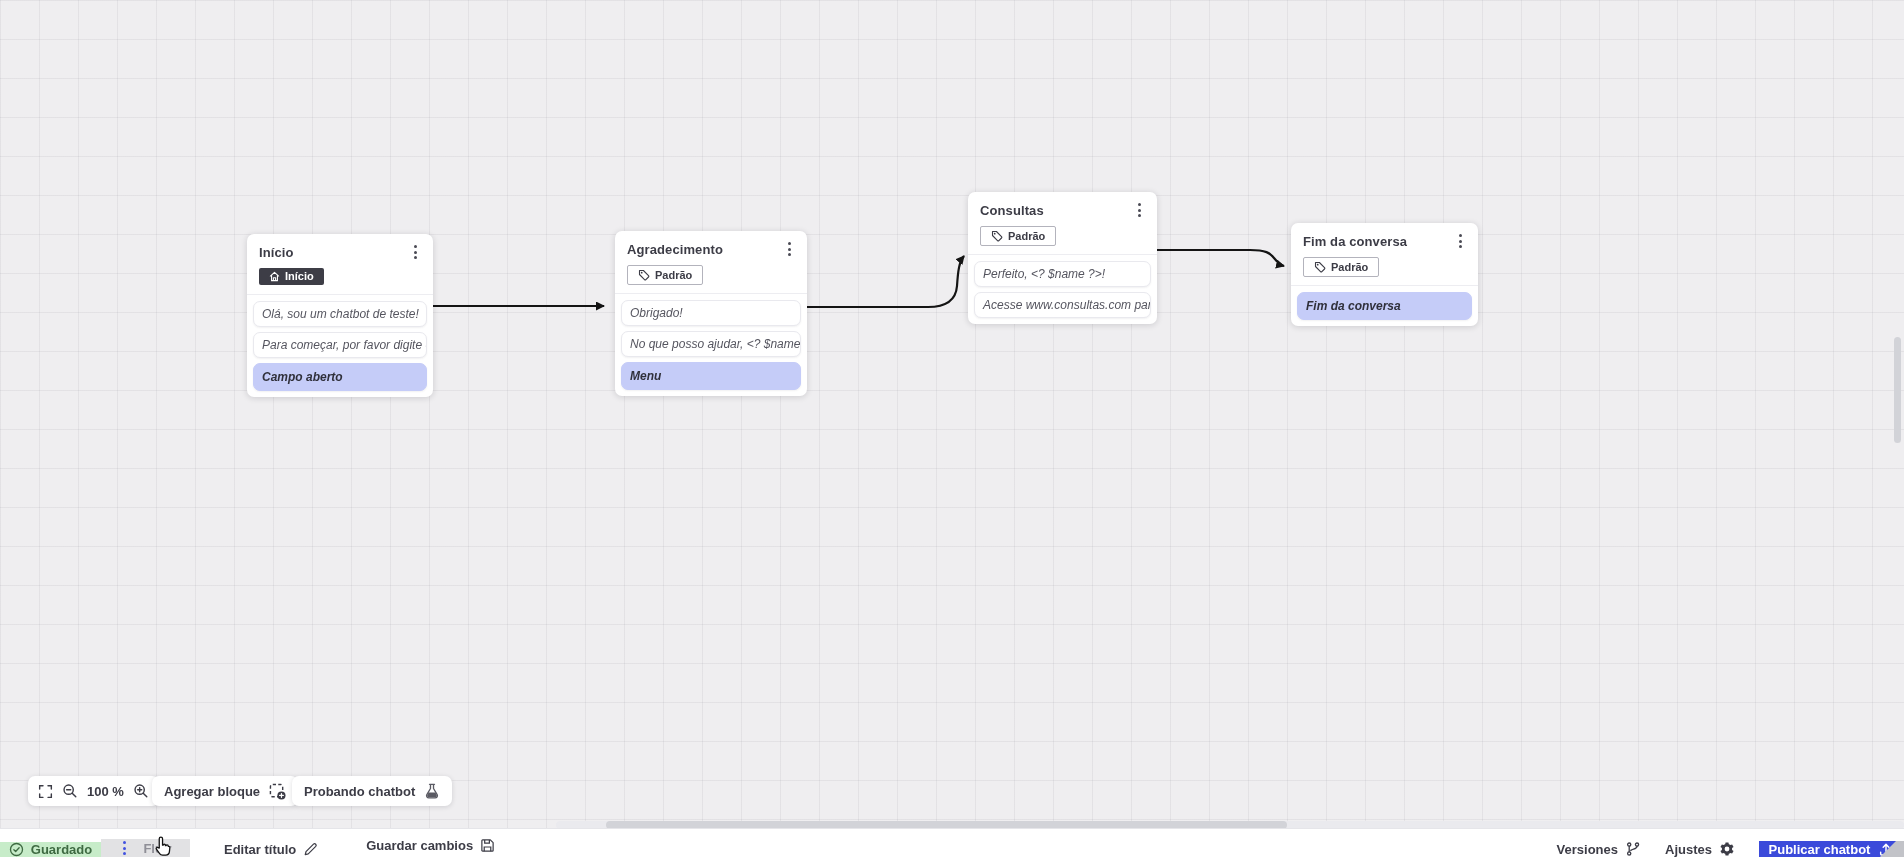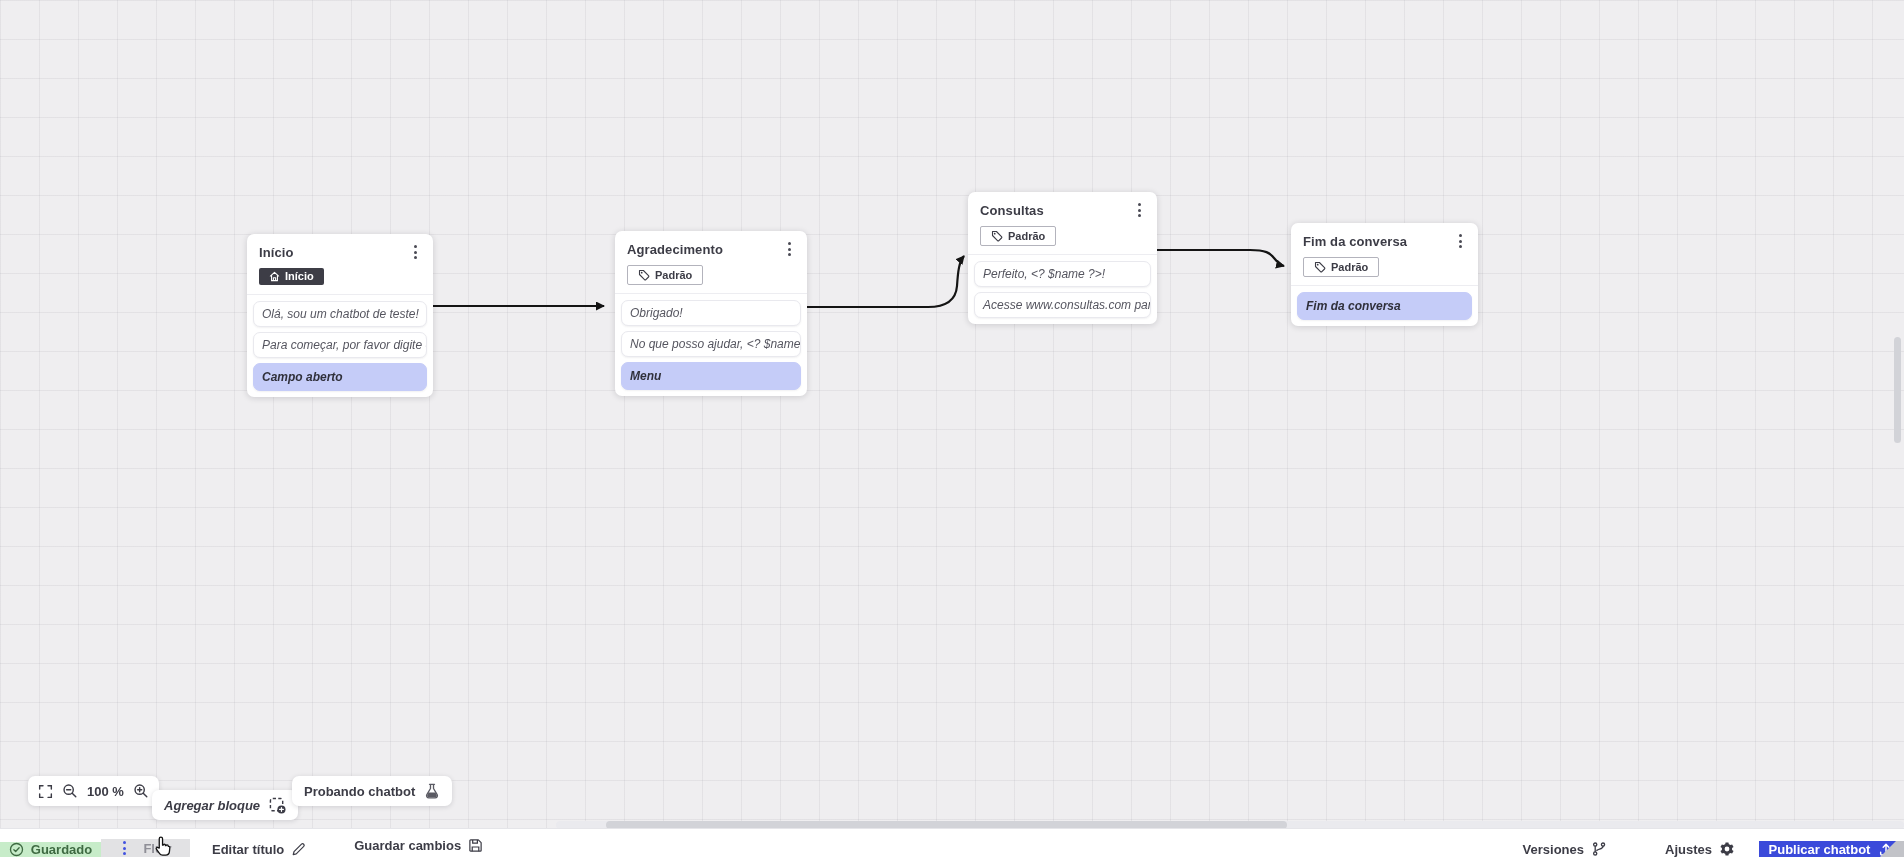--- a/index.html
+++ b/index.html
@@ -46,43 +46,43 @@
   
   .float-ctl {
     position:absolute; height:30px; background:#fff; border-radius:7px;
     box-shadow:0 1px 5px rgba(25,25,40,.15);
     display:flex; align-items:center; color:#3c3c46;
   }
   .zoom-panel { left:28px; bottom:51px; padding:0 10px; gap:9px; }
   .zoom-panel .zl { font-size:13px; font-weight:700; }
   .icon-btn { display:flex; align-items:center; cursor:pointer; }
   .canvas-btn { font-size:13px; font-weight:700; gap:9px; padding:0 12px; cursor:pointer; }
-  .btn-addblock { left:152px; bottom:37px;font-style:italic; }
+  .btn-addblock { left:152px; bottom:51px; }
   .btn-test { left:292px; bottom:51px; }
 
   
   .hscroll-track { position:absolute; left:556px; right:0; bottom:28px; height:8px; background:#eaeaee; border-radius:4px; }
   .hscroll-thumb { position:absolute; left:606px; width:681px; bottom:28px; height:8px; background:#d2d3d8; border-radius:4px; }
   .vscroll-thumb { position:absolute; left:1894px; top:337px; width:7px; height:106px; background:#d2d3d8; border-radius:4px; }
 
   
   .bottombar {
     position:absolute; left:0; right:0; bottom:0; height:29px; background:#fff;
     border-top:1px solid #e5e5e9;
     display:flex; align-items:flex-end; font-size:13px; color:#3c3c46; z-index:5;
   }
   .bb-item { display:flex; align-items:center; gap:7px; font-weight:600; cursor:pointer; }
   .saved-chip { width:101px; justify-content:center; background:#c7ecc9; color:#3e6a42; font-weight:700; cursor:default; }
   .flow-tab { width:89px; background:#e2e2e4; color:#8f8f97; justify-content:center; gap:13px; font-weight:700; }
   .flow-tab .kebab i { background:#4152e0; width:3px; height:3px; }
-  .bb-edit { margin-left:16px; padding:0 6px; }
+  .bb-edit { margin-left:28px; padding:0 6px; }
   .bb-save { margin-left:36px; padding:4px 6px; }
   .bb-right { margin-left:auto; display:flex; align-items:stretch; }
   .bb-versions, .bb-settings { padding:0 6px; }
-  .bb-settings { margin-left:46px; margin-right:18px; }
+  .bb-settings { margin-left:12px; margin-right:18px; }
   .publish-btn {
     width:145px; background:#3b4ada; color:#fff; font-weight:700;
     justify-content:center; gap:8px; position:relative; overflow:hidden;
   }
   .publish-btn .corner {
     position:absolute; right:0; bottom:0; width:0; height:0;
     border-left:24px solid transparent; border-bottom:24px solid #c2c3c8;
   }
 
   .cursor { position:absolute; left:151px; top:835px; z-index:9; pointer-events:none; }

